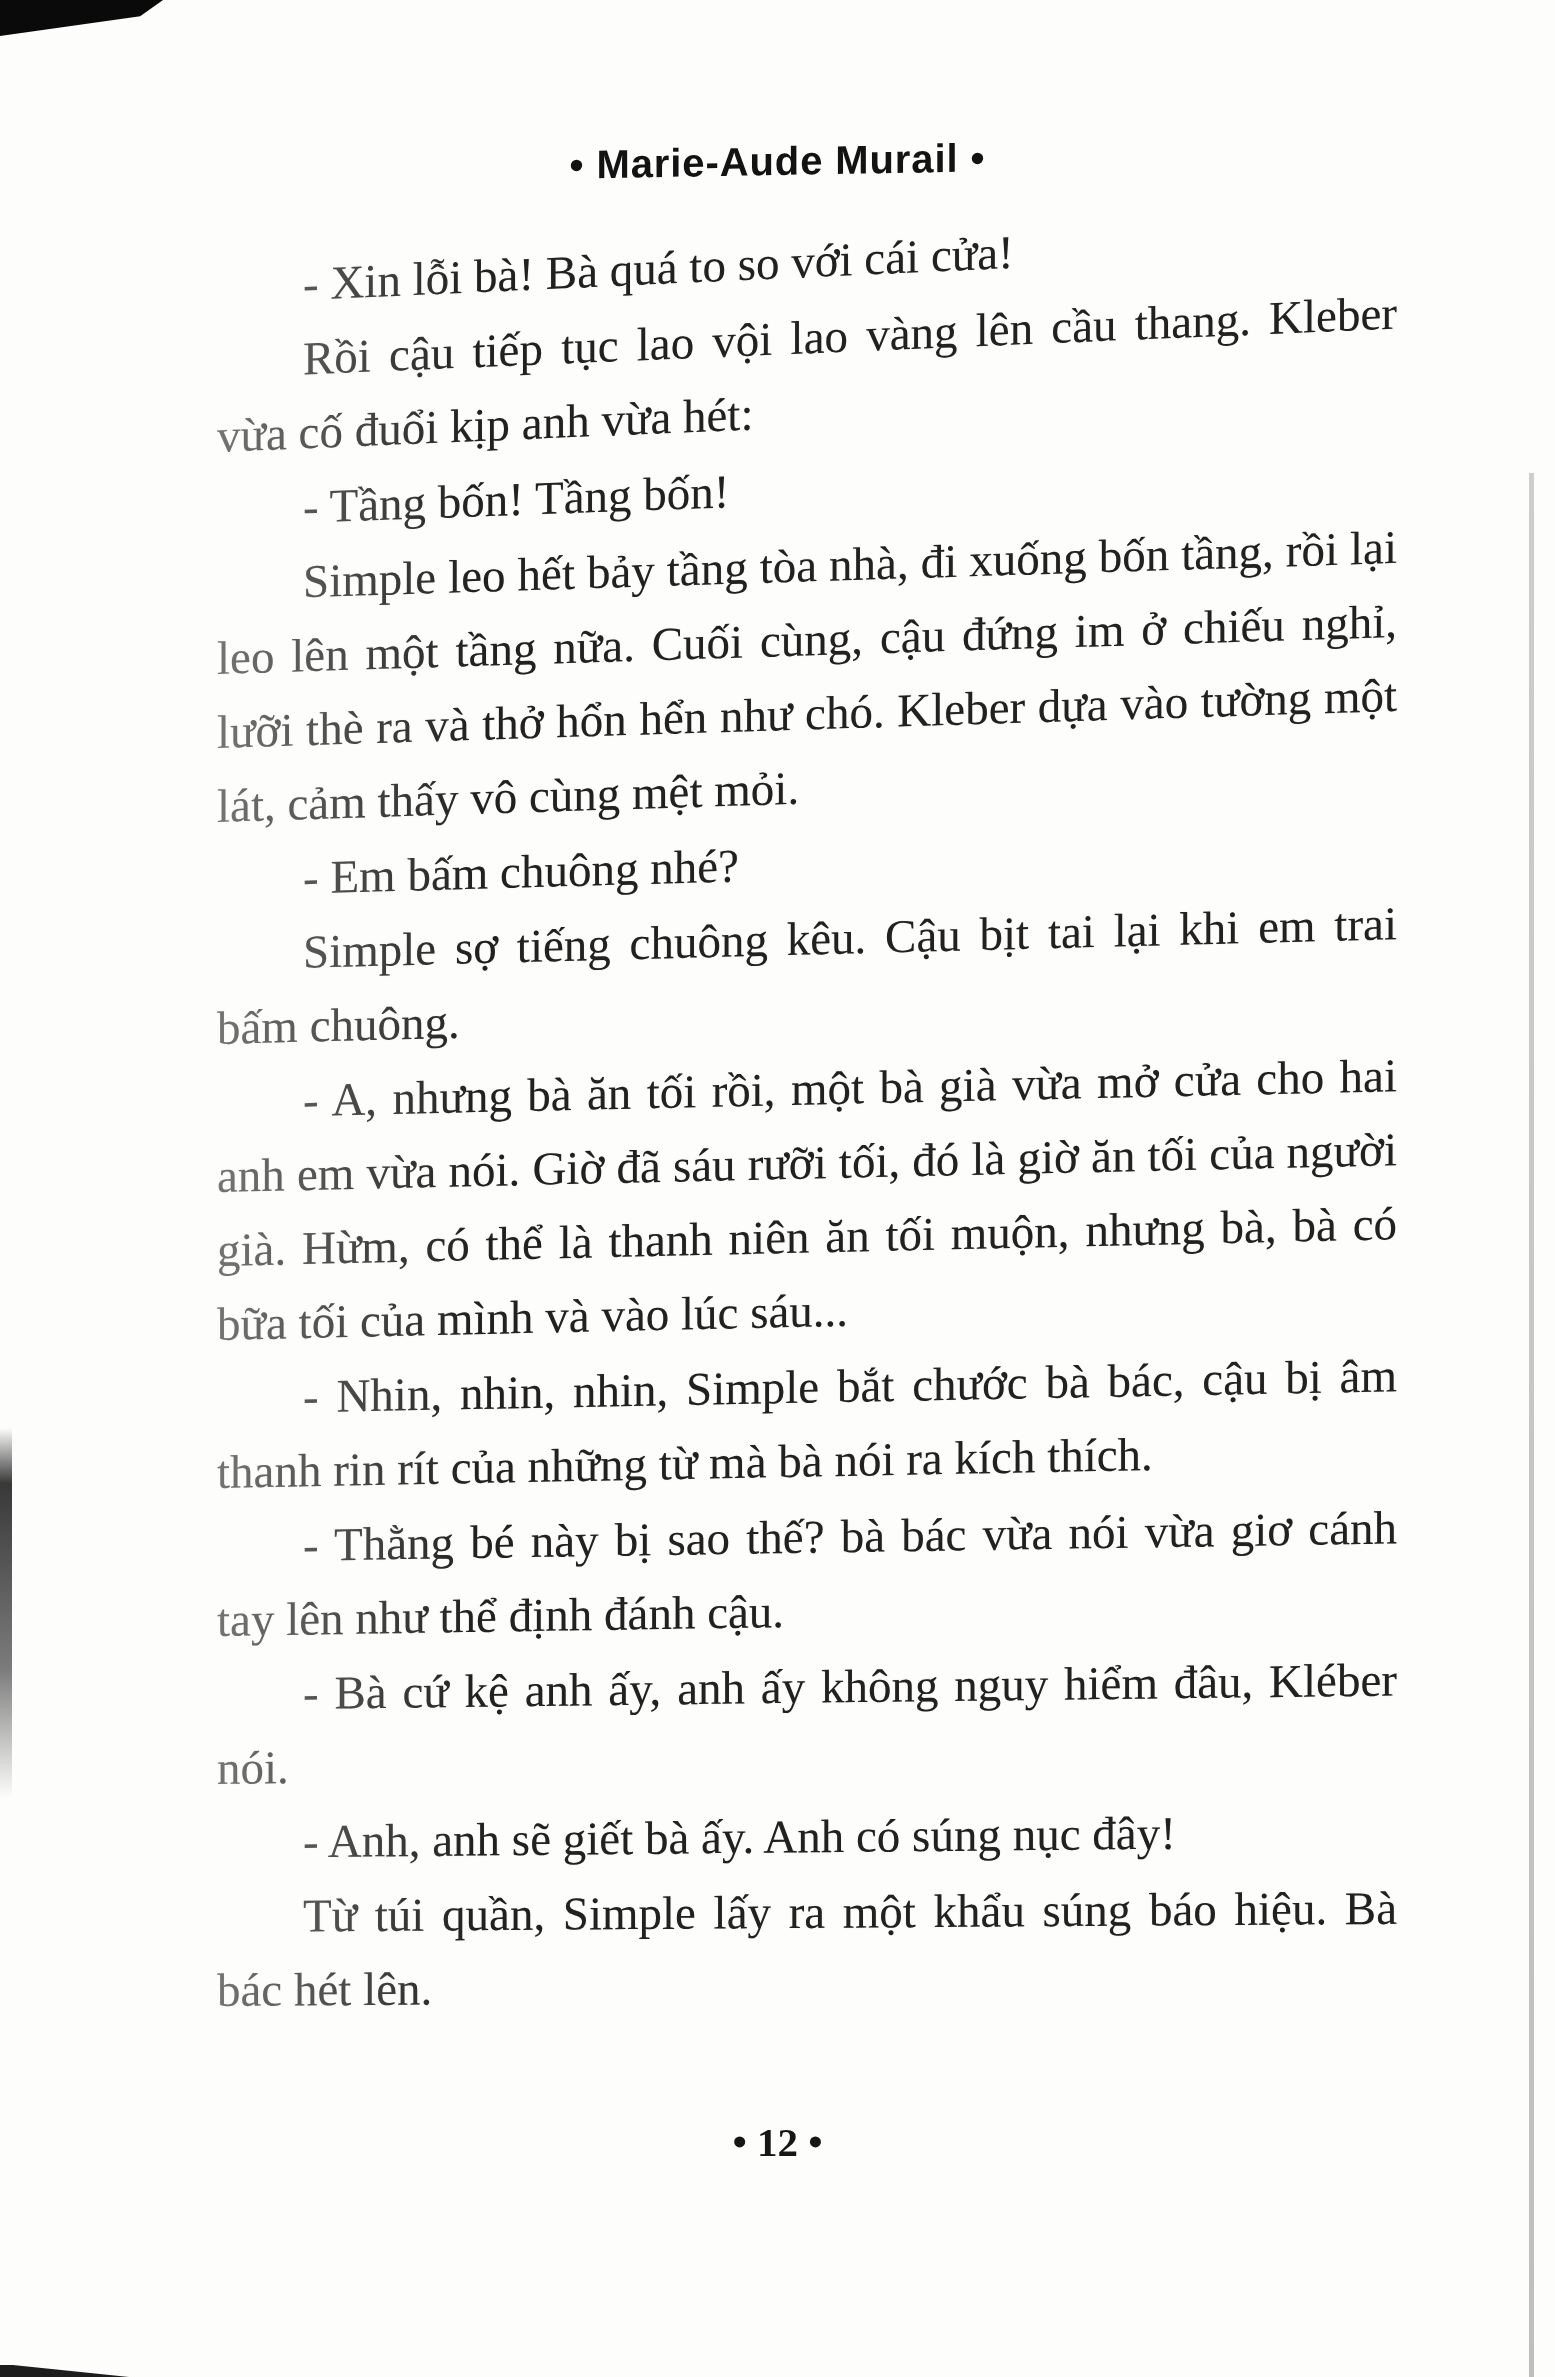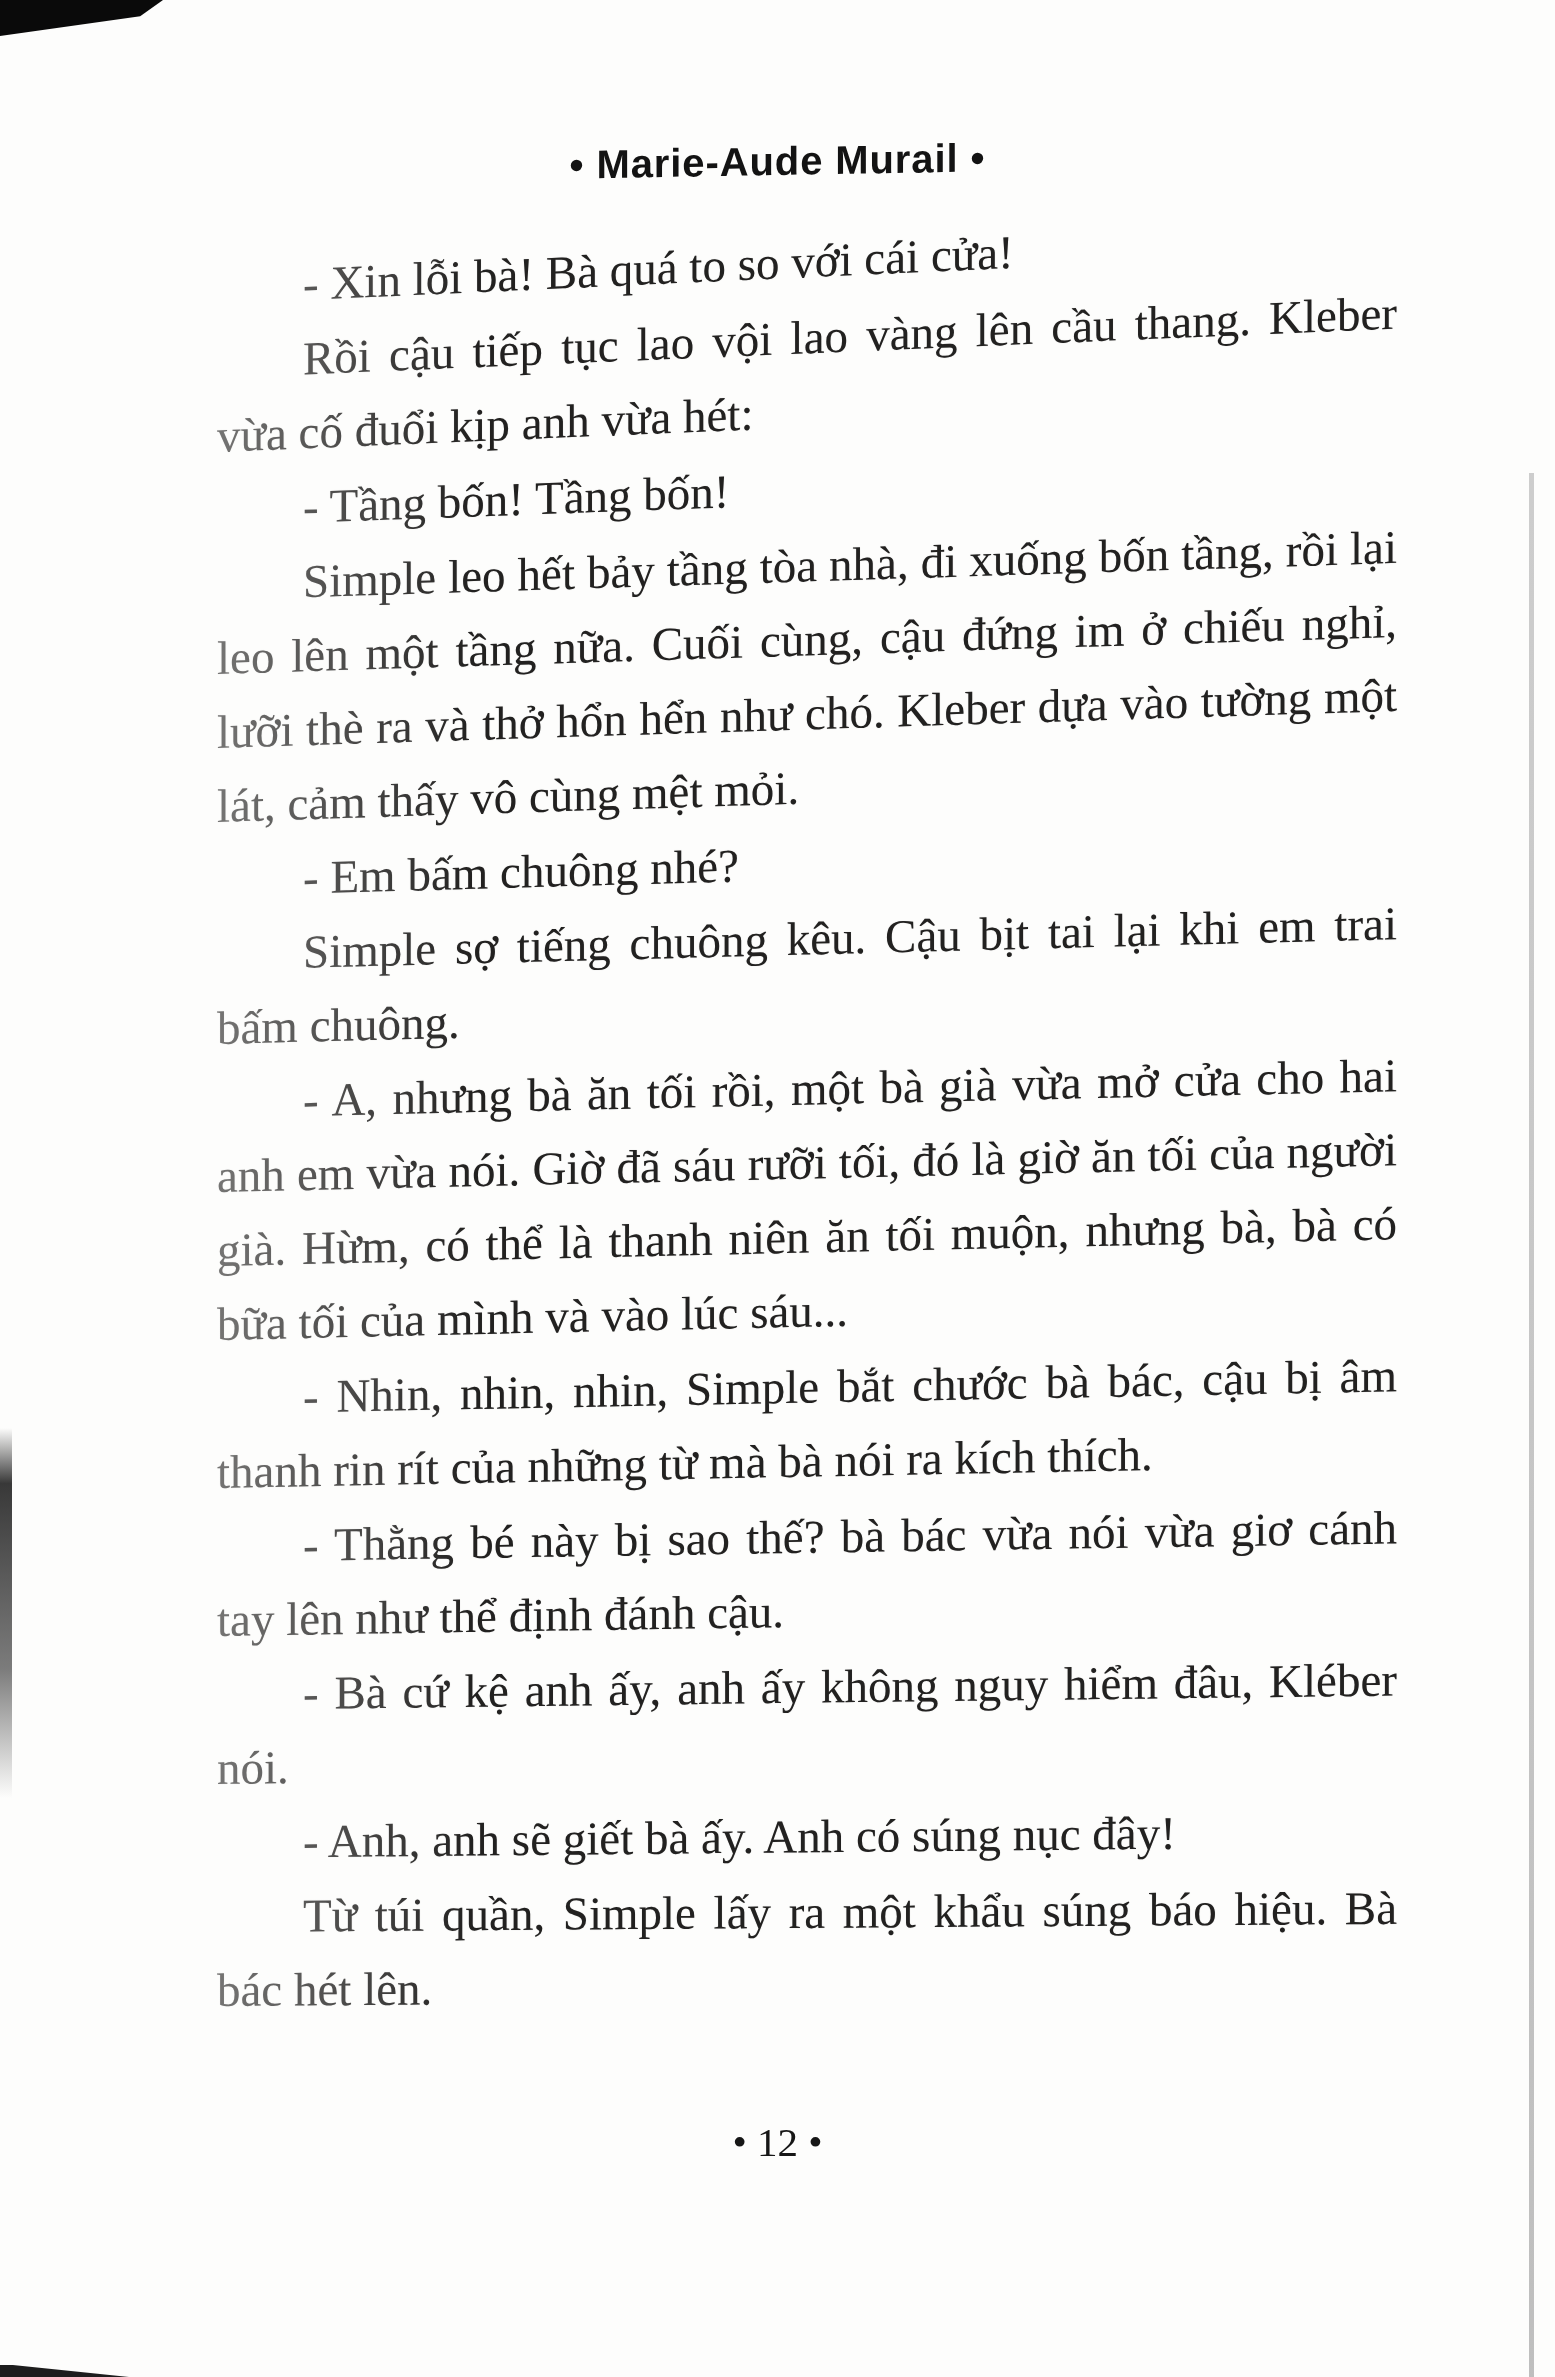--- a/index.html
+++ b/index.html
@@ -63,21 +63,21 @@
   .para:nth-of-type(12) { transform: skewY(-0.4deg); }
 
   
   .page-footer {
     position: absolute;
     top: 2118px;
     left: 0;
     width: 100%;
     text-align: center;
     font-size: 41px;
-    font-weight: 400;
+    font-weight: 700;
     color: #161616;
   }
 
   
   .gutter-fade {
     position: absolute;
     top: 241px;
     left: 103px;
     width: 370px;
     height: 1875px;

